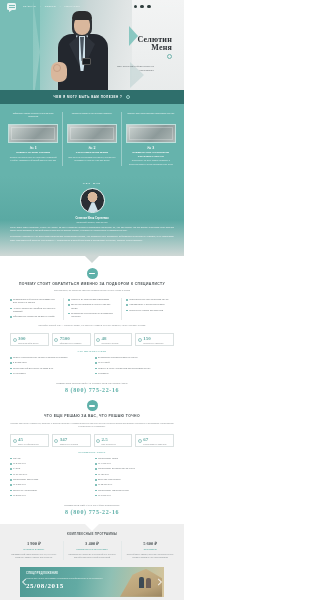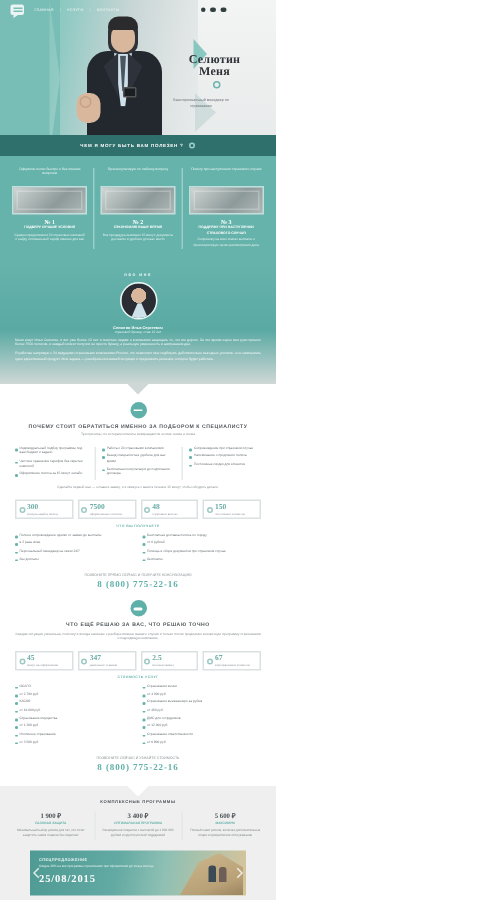--- a/index.html
+++ b/index.html
@@ -50,21 +50,21 @@
   .logo-chat:after { content:""; position:absolute; left:2px; bottom:-2px; border-top:2.5px solid #eaf4f3;
      border-right:3px solid transparent; }
   .logo-chat i { position:absolute; left:1.5px; top:2px; width:6px; height:.7px; background:#78bdb6; box-shadow:0 2px 0 #78bdb6; }
   .nav-links { display:flex; gap:4px; font-size:2.5px; color:#eef6f5; letter-spacing:.2px; }
   .nav-links span { white-space:nowrap; }
   .nav-sep { opacity:.55; }
   .topright { margin-left:auto; display:flex; align-items:center; gap:3px; }
   .soc { width:3.6px; height:3.6px; border-radius:50%; background:#31403f; }
   .phone-top { font-size:2.5px; color:#eef6f5; letter-spacing:.2px; }
 
-  .hero-title { position:absolute; right:12px; top:36px; width:58px; text-align:center; z-index:6; }
+  .hero-title { position:absolute; right:12px; top:36px; width:58px; text-align:right; z-index:6; }
   .hero-title h1 { font-family:"Liberation Serif", serif; font-size:8px; line-height:1.05;
      color:#2e3236; font-weight:700; letter-spacing:.2px; }
   .hero-title h1 span { display:block; }
   .ok-glyph { display:inline-block; width:5px; height:5px; border:1px solid #6fb3ac; border-radius:50%;
      vertical-align:middle; margin-left:2px; }
   .hero-sub { margin-top:4px; font-size:2.4px; line-height:1.5; color:#6b7276; width:40px; }
 
   .hero-band { position:absolute; left:0; bottom:0; width:100%; height:14px; background:#2f6f6c;
      display:flex; align-items:center; justify-content:center; z-index:8; }
   .hero-band-txt { font-size:3px; font-weight:700; color:#fff; letter-spacing:.5px; }

